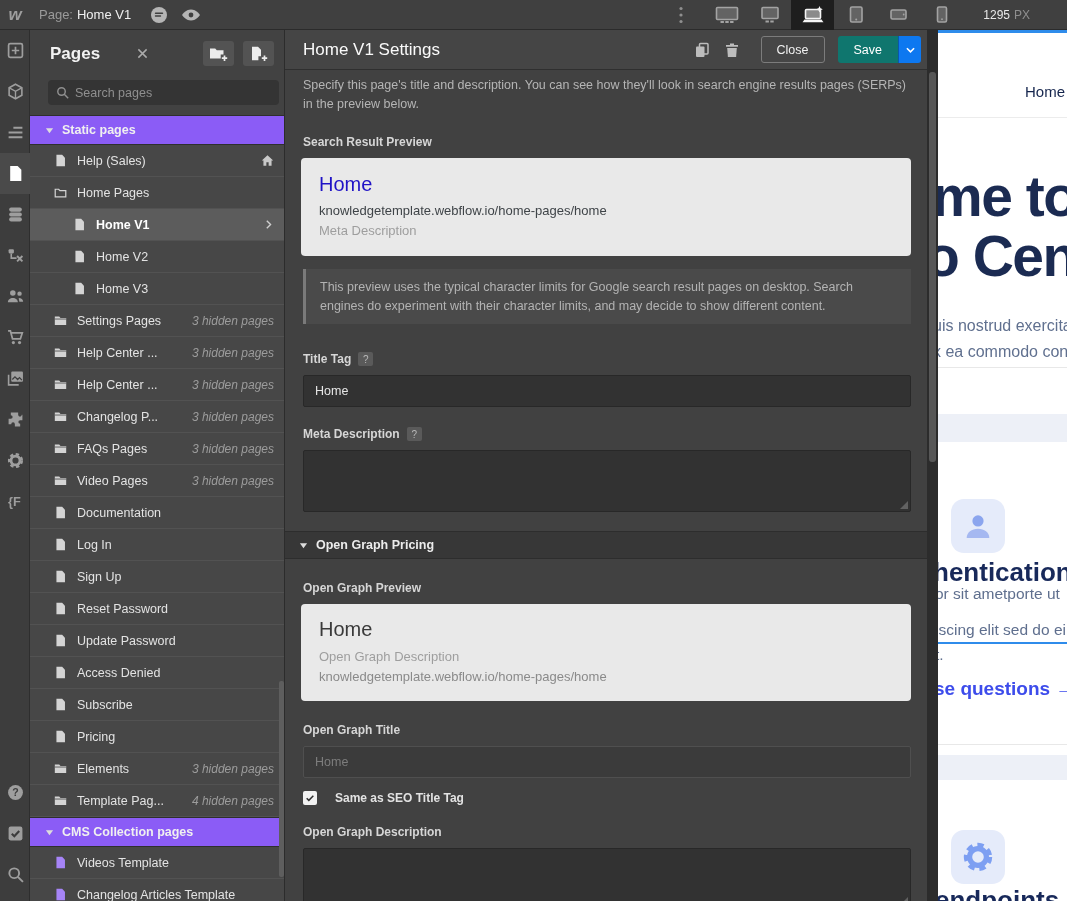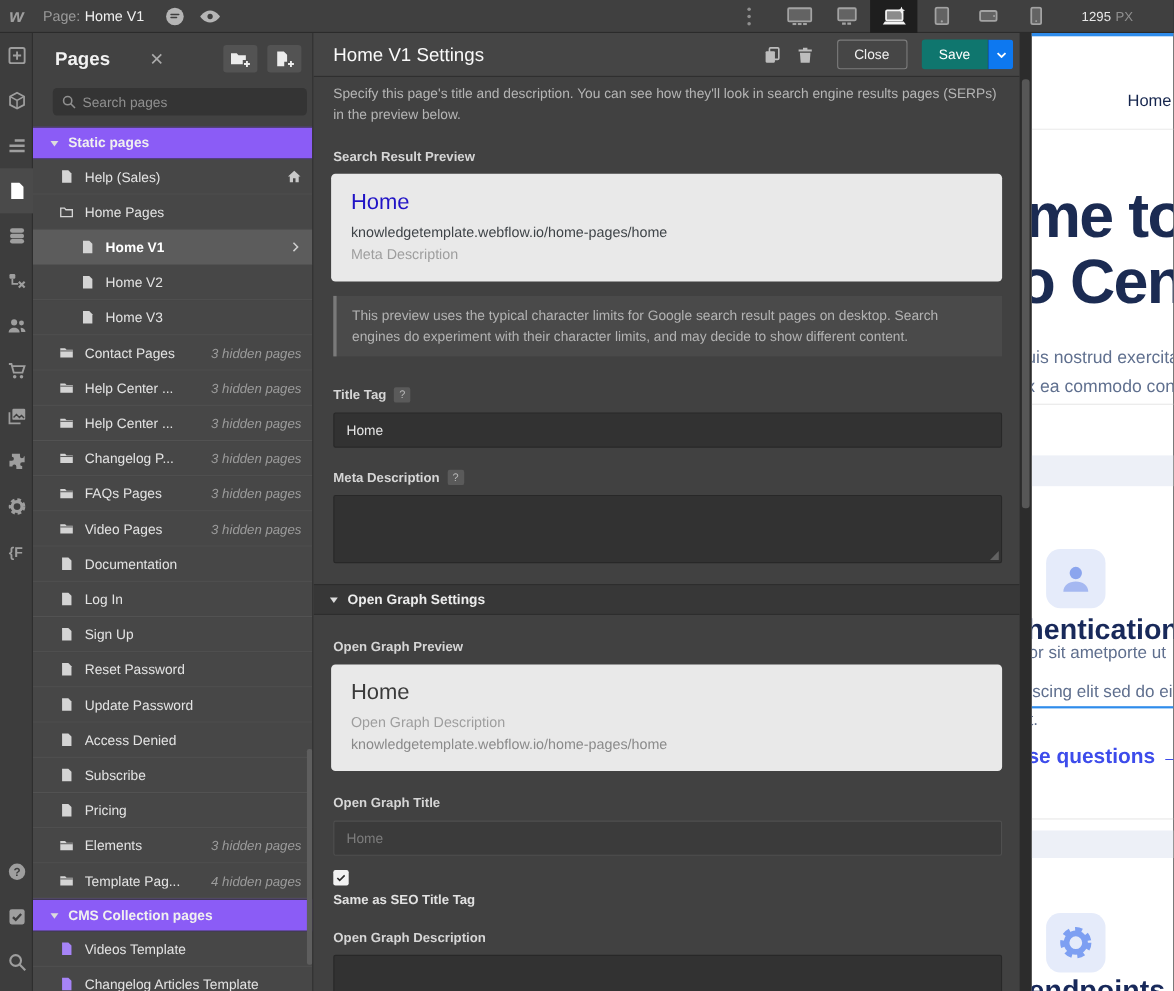--- a/index.html
+++ b/index.html
@@ -111,21 +111,21 @@
     display:flex; align-items:center; padding-left:14px; cursor:pointer; }
   .og-bar .caret { width:9px; height:9px; color:#dcdcdc; margin-right:8px; }
   .og-bar-label { font-size:12.5px; font-weight:bold; color:#ececec; }
   .og-info { margin:17px 16px 0 18px; font-size:12.5px; color:#a9a9a9; }
   .og-card { margin:0 16px; height:97px; background:#e9e9e9; border-radius:4px; padding:14px 18px; }
   .og-title { font-size:20px; color:#3a3a3a; }
   .og-desc { font-size:13px; color:#9e9e9e; margin-top:8px; }
   .og-url { font-size:13px; color:#8a8a8a; margin-top:5px; }
   .tinput.disabled { background:#3b3b3b; border-color:#4f4f4f; color:#8a8a8a; }
   .tinput.disabled::placeholder { color:#7d7d7d; }
-  .cbrow { display:flex; align-items:flex-start; gap:6px; margin:13px 16px 0 18px;flex-direction:column; }
+  .cbrow { display:flex; align-items:flex-end; gap:18px; margin:13px 16px 0 18px; }
   .cbox { width:14px; height:14px; background:#f2f2f2; border-radius:2px; display:flex; align-items:center;
     justify-content:center; cursor:pointer; }
   .cbox .icon { width:10px; height:10px; }
   .cblabel { font-size:12px; font-weight:bold; color:#e2e2e2; }
 
   
   .sb-settings { position:absolute; left:927px; top:30px; width:11px; height:871px; background:#2c2c2c; }
   .sb-settings .thumb { position:absolute; left:2px; top:42px; width:7px; height:390px; background:#575757; border-radius:3px; cursor:pointer; }
 
   
@@ -471,21 +471,21 @@
           </span>
           <span class="prow-label">Home V3</span>
         </div>
         <div class="prow">
           <span class="icon rowicon">
             <svg viewBox="0 0 16 16">
               <path d="M1 3.2h5.4L8 5h7v8.5H1z" fill="currentColor"></path>
               <path d="M1 6.2h14" stroke="#474747" stroke-width="1"></path>
             </svg>
           </span>
-          <span class="prow-label">Contact Pages</span>
+          <span class="prow-label">Settings Pages</span>
           <span class="badge">3 hidden pages</span>
         </div>
         <div class="prow">
           <span class="icon rowicon">
             <svg viewBox="0 0 16 16">
               <path d="M1 3.2h5.4L8 5h7v8.5H1z" fill="currentColor"></path>
               <path d="M1 6.2h14" stroke="#474747" stroke-width="1"></path>
             </svg>
           </span>
           <span class="prow-label">Help Center ...</span>
@@ -699,21 +699,21 @@
       <div class="tarea-wrap">
         <textarea class="tarea" style="height: 62px;"></textarea>
       </div>
 
       <div class="og-bar">
         <span class="icon caret">
             <svg viewBox="0 0 10 10">
               <path d="M1 2.5h8L5 8z" fill="currentColor"></path>
             </svg>
           </span>
-        <span class="og-bar-label">Open Graph Settings</span>
+        <span class="og-bar-label">Open Graph Pricing</span>
       </div>
 
       <div class="flabel" style="margin-top:22px;align-items:flex-end;">
           <span class="lbl">Open Graph Preview</span>
         </div>
       <div class="og-card">
         <div class="og-title">Home</div>
         <div class="og-desc">Open Graph Description</div>
         <div class="og-url">knowledgetemplate.webflow.io/home-pages/home</div>
       </div>

